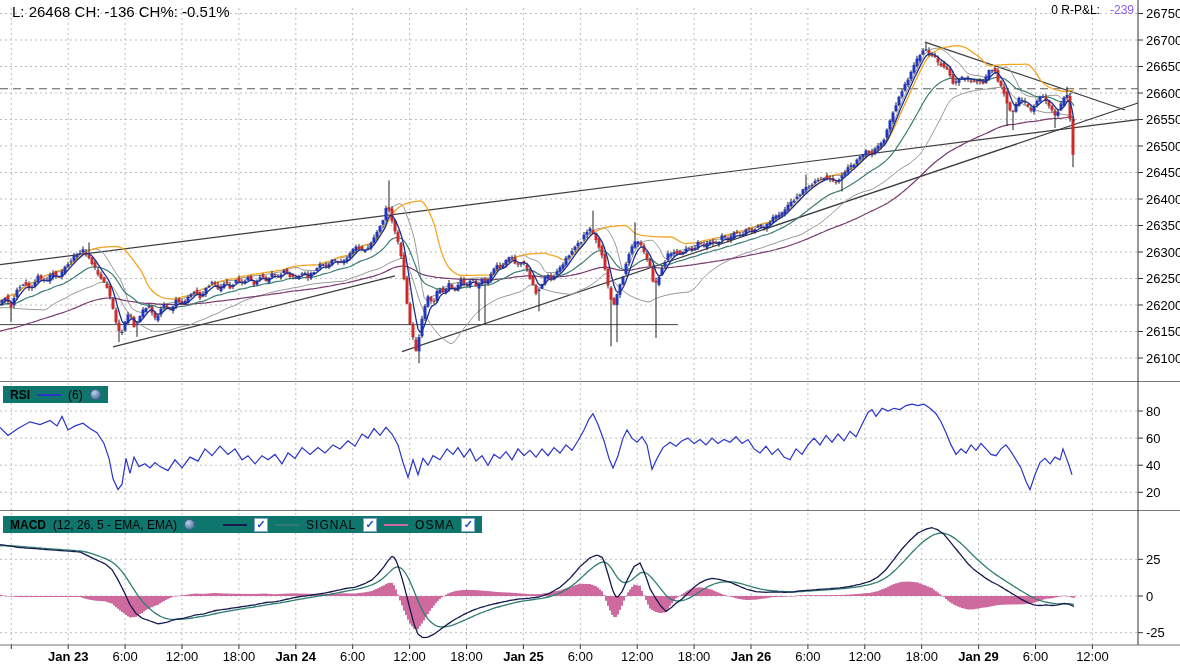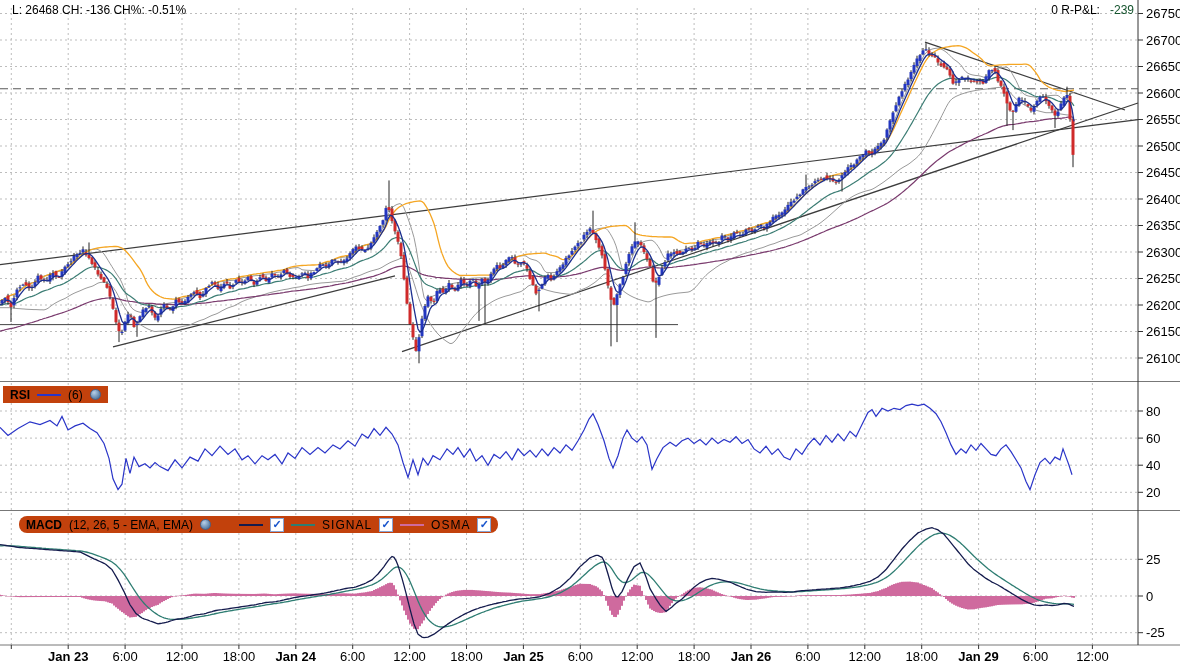--- a/index.html
+++ b/index.html
@@ -1,34 +1,34 @@
 <!DOCTYPE html>
 <html><head>
 <meta charset="utf-8">
 <style>
   html,body{margin:0;padding:0;background:#fff;}
   #root{position:relative;width:1180px;height:670px;background:#fff;overflow:hidden;
         font-family:"Liberation Sans",sans-serif;}
   #chart-svg{position:absolute;left:0;top:0;}
   .ovl{position:absolute;white-space:nowrap;}
-  .quote{left:12px;top:3px;font-size:12px;color:#000;}
+  .quote{left:12px;top:3px;font-size:15px;color:#000;}
   .pnl{right:46px;top:3px;font-size:12px;color:#000;}
-  .pnl .neg{color:#14532d;}
-  .strip{display:flex;align-items:center;gap:7px;background:#c2410c;height:17px;
+  .pnl .neg{color:#8b5cf6;}
+  .strip{display:flex;align-items:center;gap:7px;background:#0f766e;height:17px;
          padding:0 7px;font-size:12px;color:#000;}
   .strip .t{font-weight:bold;}
   .lsample{display:inline-block;width:24px;height:2px;}
   .globe{display:inline-block;width:11px;height:11px;border-radius:50%;
          background:radial-gradient(circle at 35% 30%, #b8d0e8 0%, #6e93b8 55%, #3d5f85 100%);
          border:1px solid #4a628a;box-sizing:border-box;}
   .cbx{display:inline-block;width:12px;height:12px;border:1px solid #88a4d4;background:#fff;
        color:#1a55cc;font-size:11px;line-height:11px;text-align:center;font-weight:bold;}
   .leglbl{letter-spacing:1px;}
   #rsi-strip{left:3px;top:386px;}
-  #macd-strip{left:19px;top:516px;border-radius:8px;}
+  #macd-strip{left:3px;top:516px;}
 </style>
 </head>
 <body>
 
 <div id="root">
   <svg id="chart-svg" width="1180" height="670">
       <g>
         <line x1="11.3" y1="8" x2="11.3" y2="645" stroke="#bdbdbd" stroke-dasharray="2 3"></line>
         <line x1="68.2" y1="8" x2="68.2" y2="645" stroke="#bdbdbd" stroke-dasharray="2 3"></line>
         <line x1="125.1" y1="8" x2="125.1" y2="645" stroke="#bdbdbd" stroke-dasharray="2 3"></line>

